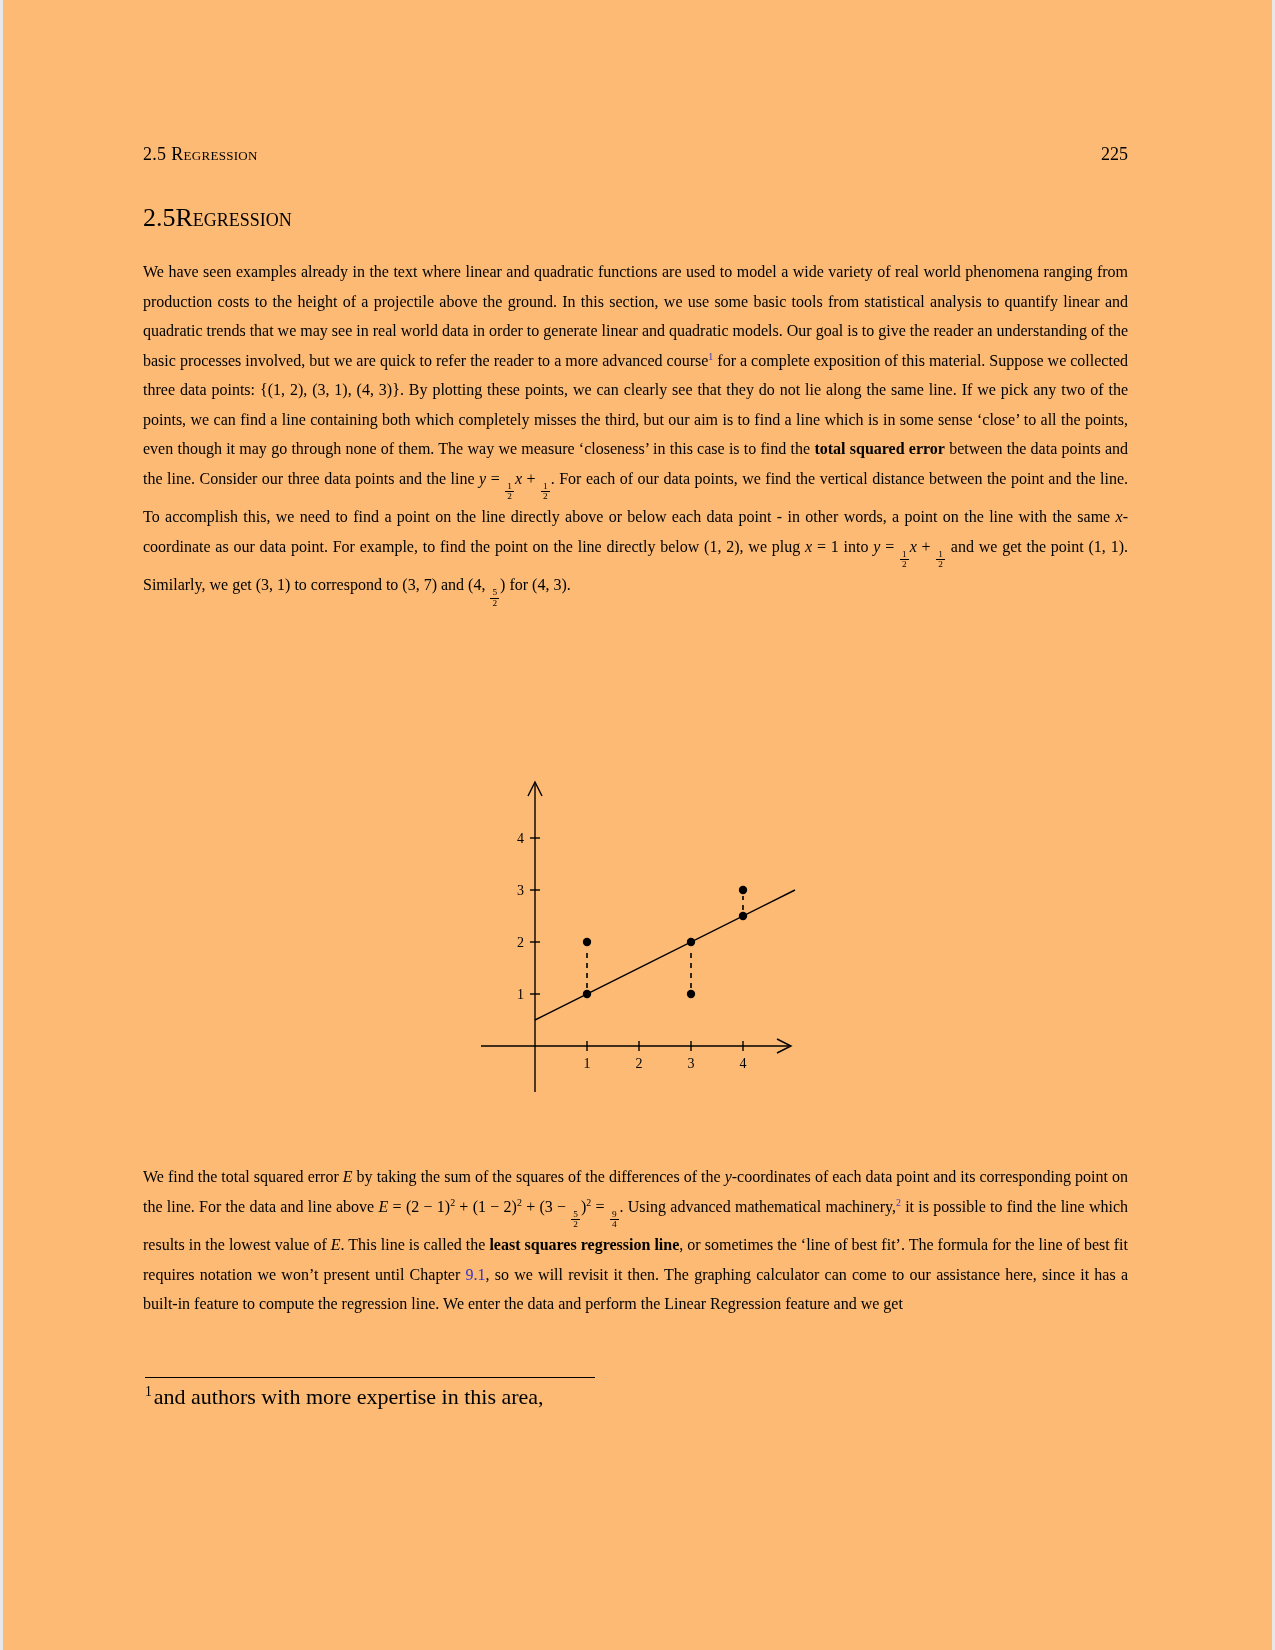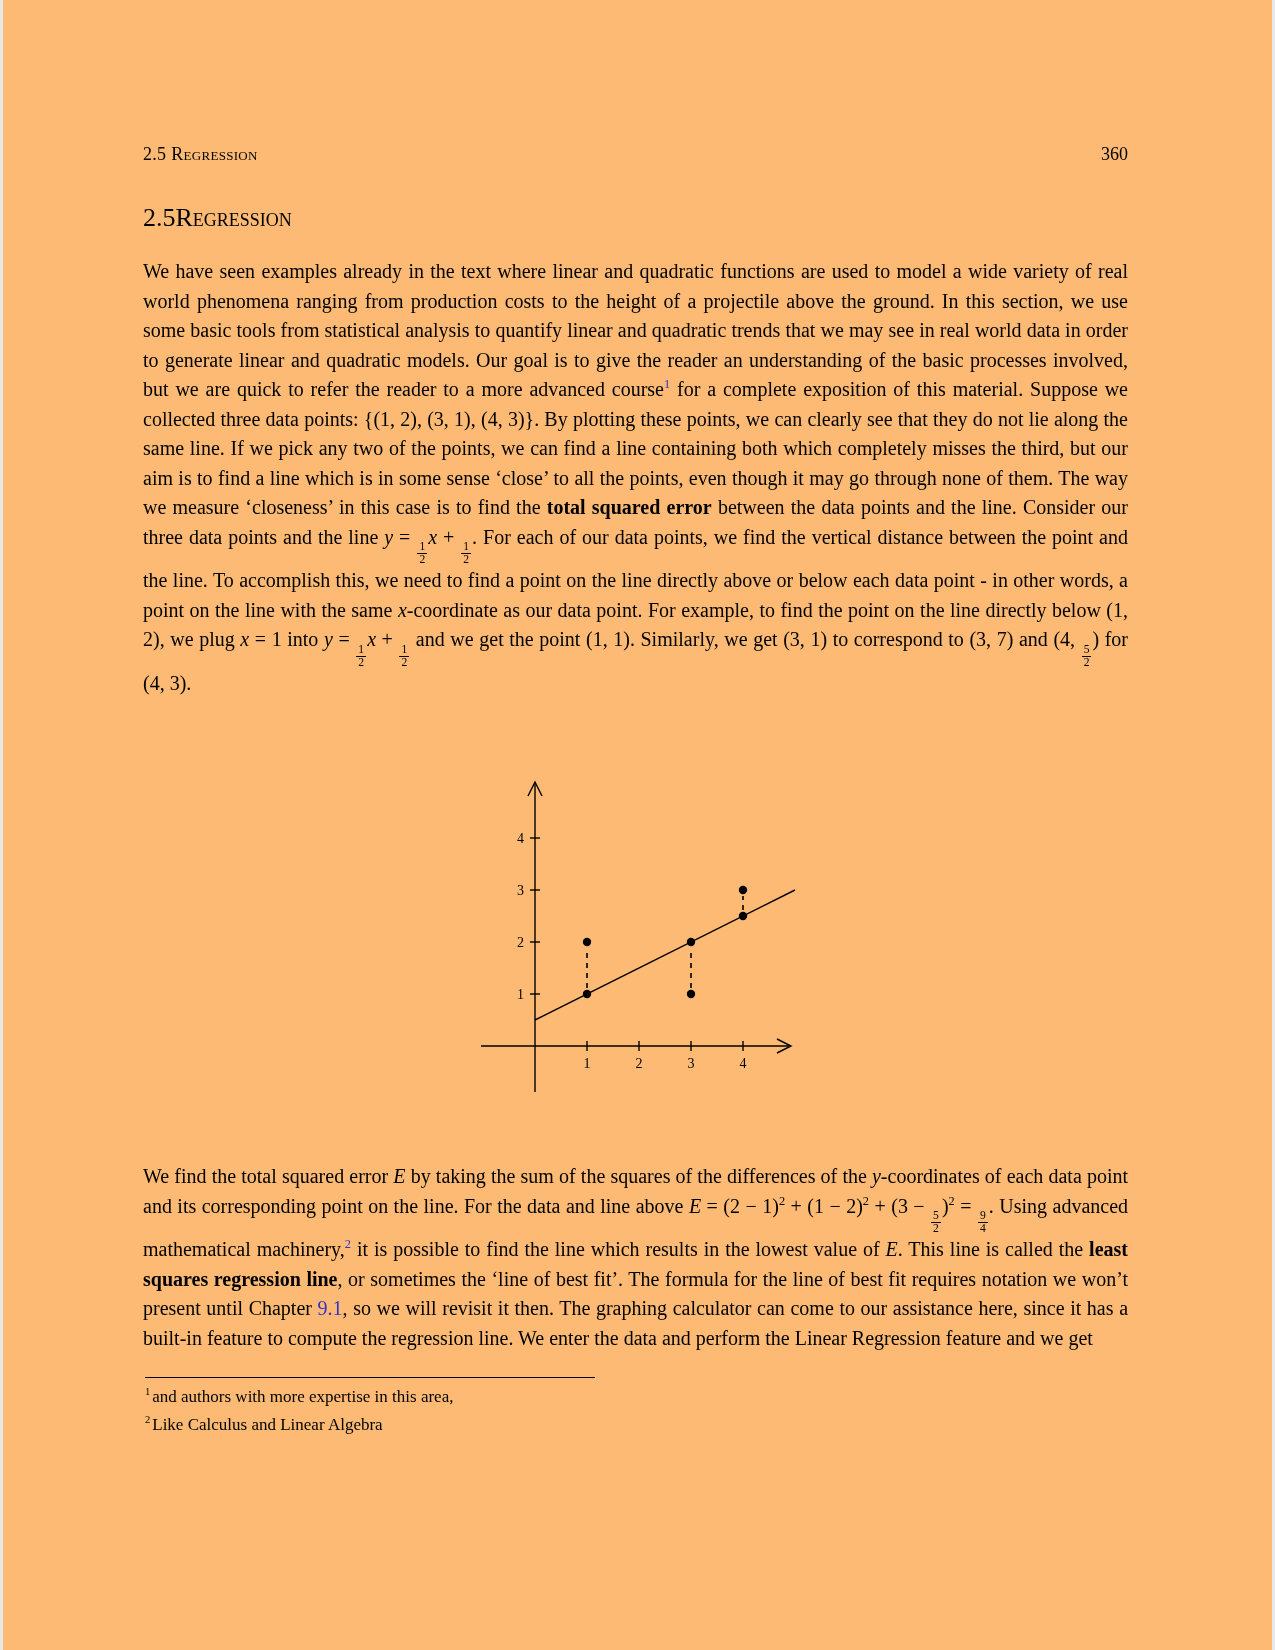--- a/index.html
+++ b/index.html
@@ -19,21 +19,21 @@
     font-size:18px;
   }
   .running-head .rh-left{letter-spacing:.3px;}
   .section-heading{
     position:absolute;left:140px;top:203px;margin:0;
     font-size:26px;font-weight:normal;
   }
   .section-heading .sec-num{}
   .body-par{
     position:absolute;left:140px;width:985px;margin:0;
-    font-size:20px;line-height:29.5px;text-align:justify;
+    font-size:16px;line-height:29.5px;text-align:justify;
   }
   #par1{top:257px;}
   #par2{top:1128px;margin-top:34px;}
   .mi{font-style:italic;}
   .bold{font-weight:bold;}
   .link{color:var(--link-color,#3333cc);text-decoration:none;cursor:pointer;}
   sup{font-size:0.62em;line-height:0;}
   .frac{
     display:inline-flex;flex-direction:column;align-items:center;
     vertical-align:-0.55em;line-height:1.05;font-size:0.58em;margin:0 1px;
@@ -43,32 +43,32 @@
   .figure-wrap svg{display:block;}
   .plot-stroke{stroke:#000;stroke-width:1.4;fill:none;}
   .plot-dash{stroke:#000;stroke-width:1.6;fill:none;stroke-dasharray:5 5;}
   .tick-label{font-family:"Liberation Serif","DejaVu Serif",serif;font-size:14px;fill:#000;}
   .footnote-rule{
     position:absolute;left:142px;top:1377px;width:450px;height:0;
     border-top:1.6px solid #000;
   }
   .footnotes{
     position:absolute;left:142px;top:1383px;width:985px;
-    font-size:17px;line-height:28px;
+    font-size:22px;line-height:28px;
   }
   .footnotes sup{margin-right:2px;}
 </style>
 </head>
 <body>
 
 <div class="page">
 
   <div class="running-head">
     <span class="rh-left smallcaps">2.5 Regression</span>
-    <span class="rh-right">360</span>
+    <span class="rh-right">225</span>
   </div>
 
   <h1 class="section-heading">
     <span class="sec-num">2.5</span><span class="sec-title smallcaps">Regression</span>
   </h1>
 
   <p class="body-par" id="par1"><span>We have seen examples already in the text where linear and quadratic functions are used to model a wide variety of real world phenomena ranging from production costs to the height of a projectile above the ground. In this section, we use some basic tools from statistical analysis to quantify linear and quadratic trends that we may see in real world data in order to generate linear and quadratic models. Our goal is to give the reader an understanding of the basic processes involved, but we are quick to refer the reader to a more advanced course</span><sup class="link">1</sup><span> for a complete exposition of this material. Suppose we collected three data points: {(1, 2), (3, 1), (4, 3)}. By plotting these points, we can clearly see that they do not lie along the same line. If we pick any two of the points, we can find a line containing both which completely misses the third, but our aim is to find a line which is in some sense ‘close’ to all the points, even though it may go through none of them. The way we measure ‘closeness’ in this case is to find the </span><span class="bold">total squared error</span><span> between the data points and the line. Consider our three data points and the line </span><span class="mi">y</span><span> = </span><span class="frac">
         <span class="fnum">1</span>
         <span class="fden">2</span>
       </span><span class="mi">x</span><span> + </span><span class="frac">
@@ -133,16 +133,15 @@
         <span class="fden">2</span>
       </span><span>)</span><sup>2</sup><span> = </span><span class="frac">
         <span class="fnum">9</span>
         <span class="fden">4</span>
       </span><span>. Using advanced mathematical machinery,</span><sup class="link">2</sup><span> it is possible to find the line which results in the lowest value of </span><span class="mi">E</span><span>. This line is called the </span><span class="bold">least squares regression line</span><span>, or sometimes the ‘line of best fit’. The formula for the line of best fit requires notation we won’t present until Chapter </span><a class="link">9.1</a><span>, so we will revisit it then. The graphing calculator can come to our assistance here, since it has a built-in feature to compute the regression line. We enter the data and perform the Linear Regression feature and we get</span></p>
 
   <div class="footnote-rule"></div>
 
   <div class="footnotes">
     <div class="fn"><sup>1</sup><span>and authors with more expertise in this area,</span></div>
-    <div class="fn"><sup>2</sup><span>Like Calculus and Linear Algebra</span></div>
   </div>
 
 </div>
 
 </body></html>

